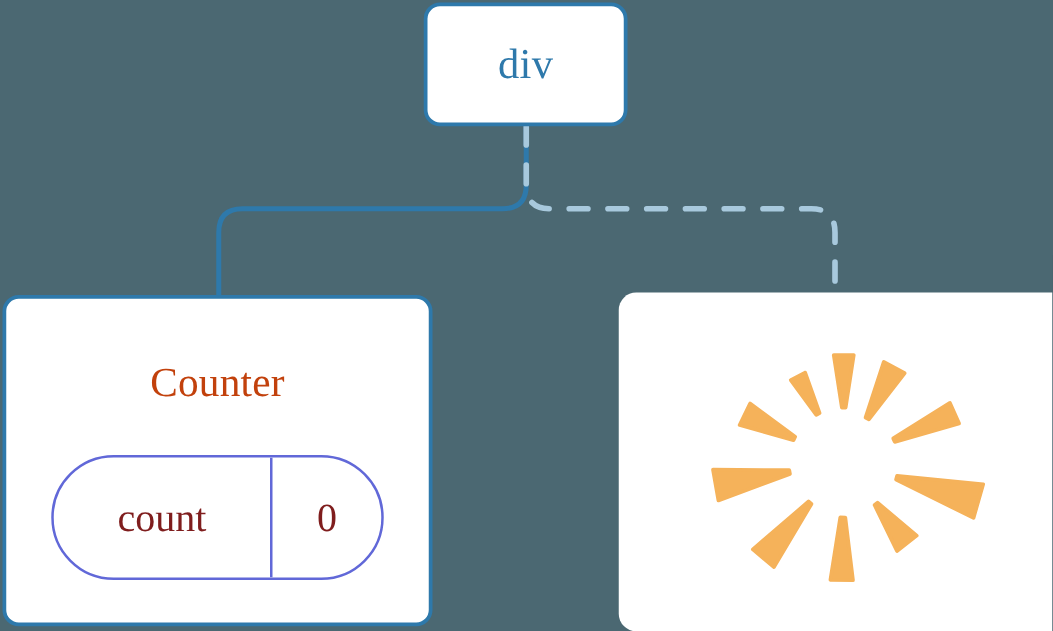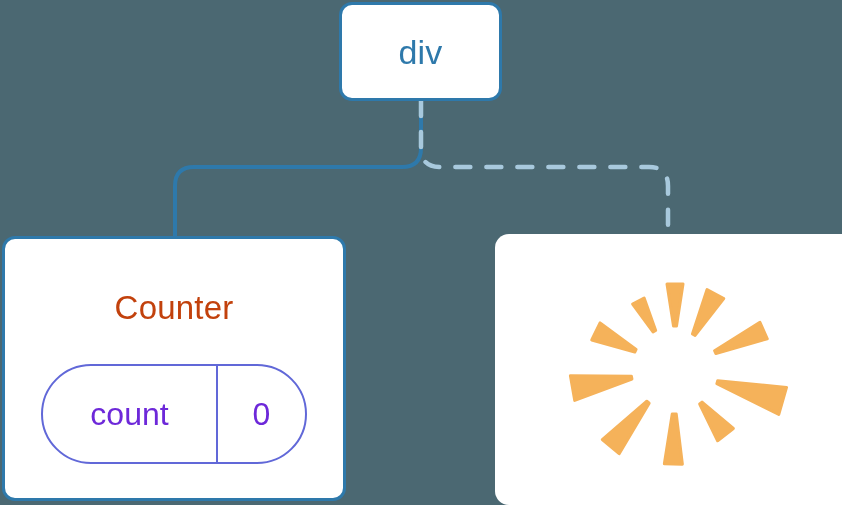--- a/index.html
+++ b/index.html
@@ -6,21 +6,21 @@
     margin: 0;
     padding: 0;
     background: #49656f;
   }
   #stage {
     position: relative;
     width: 842px;
     height: 505px;
     background: #4b6872;
     overflow: hidden;
-    font-family: Liberation Sans, sans-serif;
+    font-family: Liberation Serif, serif;
   }
 
   
   #connectors {
     position: absolute;
     left: 0;
     top: 0;
     width: 842px;
     height: 505px;
     pointer-events: none;
@@ -80,21 +80,21 @@
     box-sizing: border-box;
     display: flex;
     align-items: stretch;
     overflow: hidden;
   }
   .state-key,
   .state-val {
     display: flex;
     align-items: center;
     justify-content: center;
-    color: #6d28d9;
+    color: #7f1d1d;
     font-size: 32px;
     line-height: 1;
   }
   .state-key {
     flex: 0 0 173px;
   }
   .state-val {
     flex: 1 1 auto;
     border-left: 2.5px solid #6168d8;
   }

